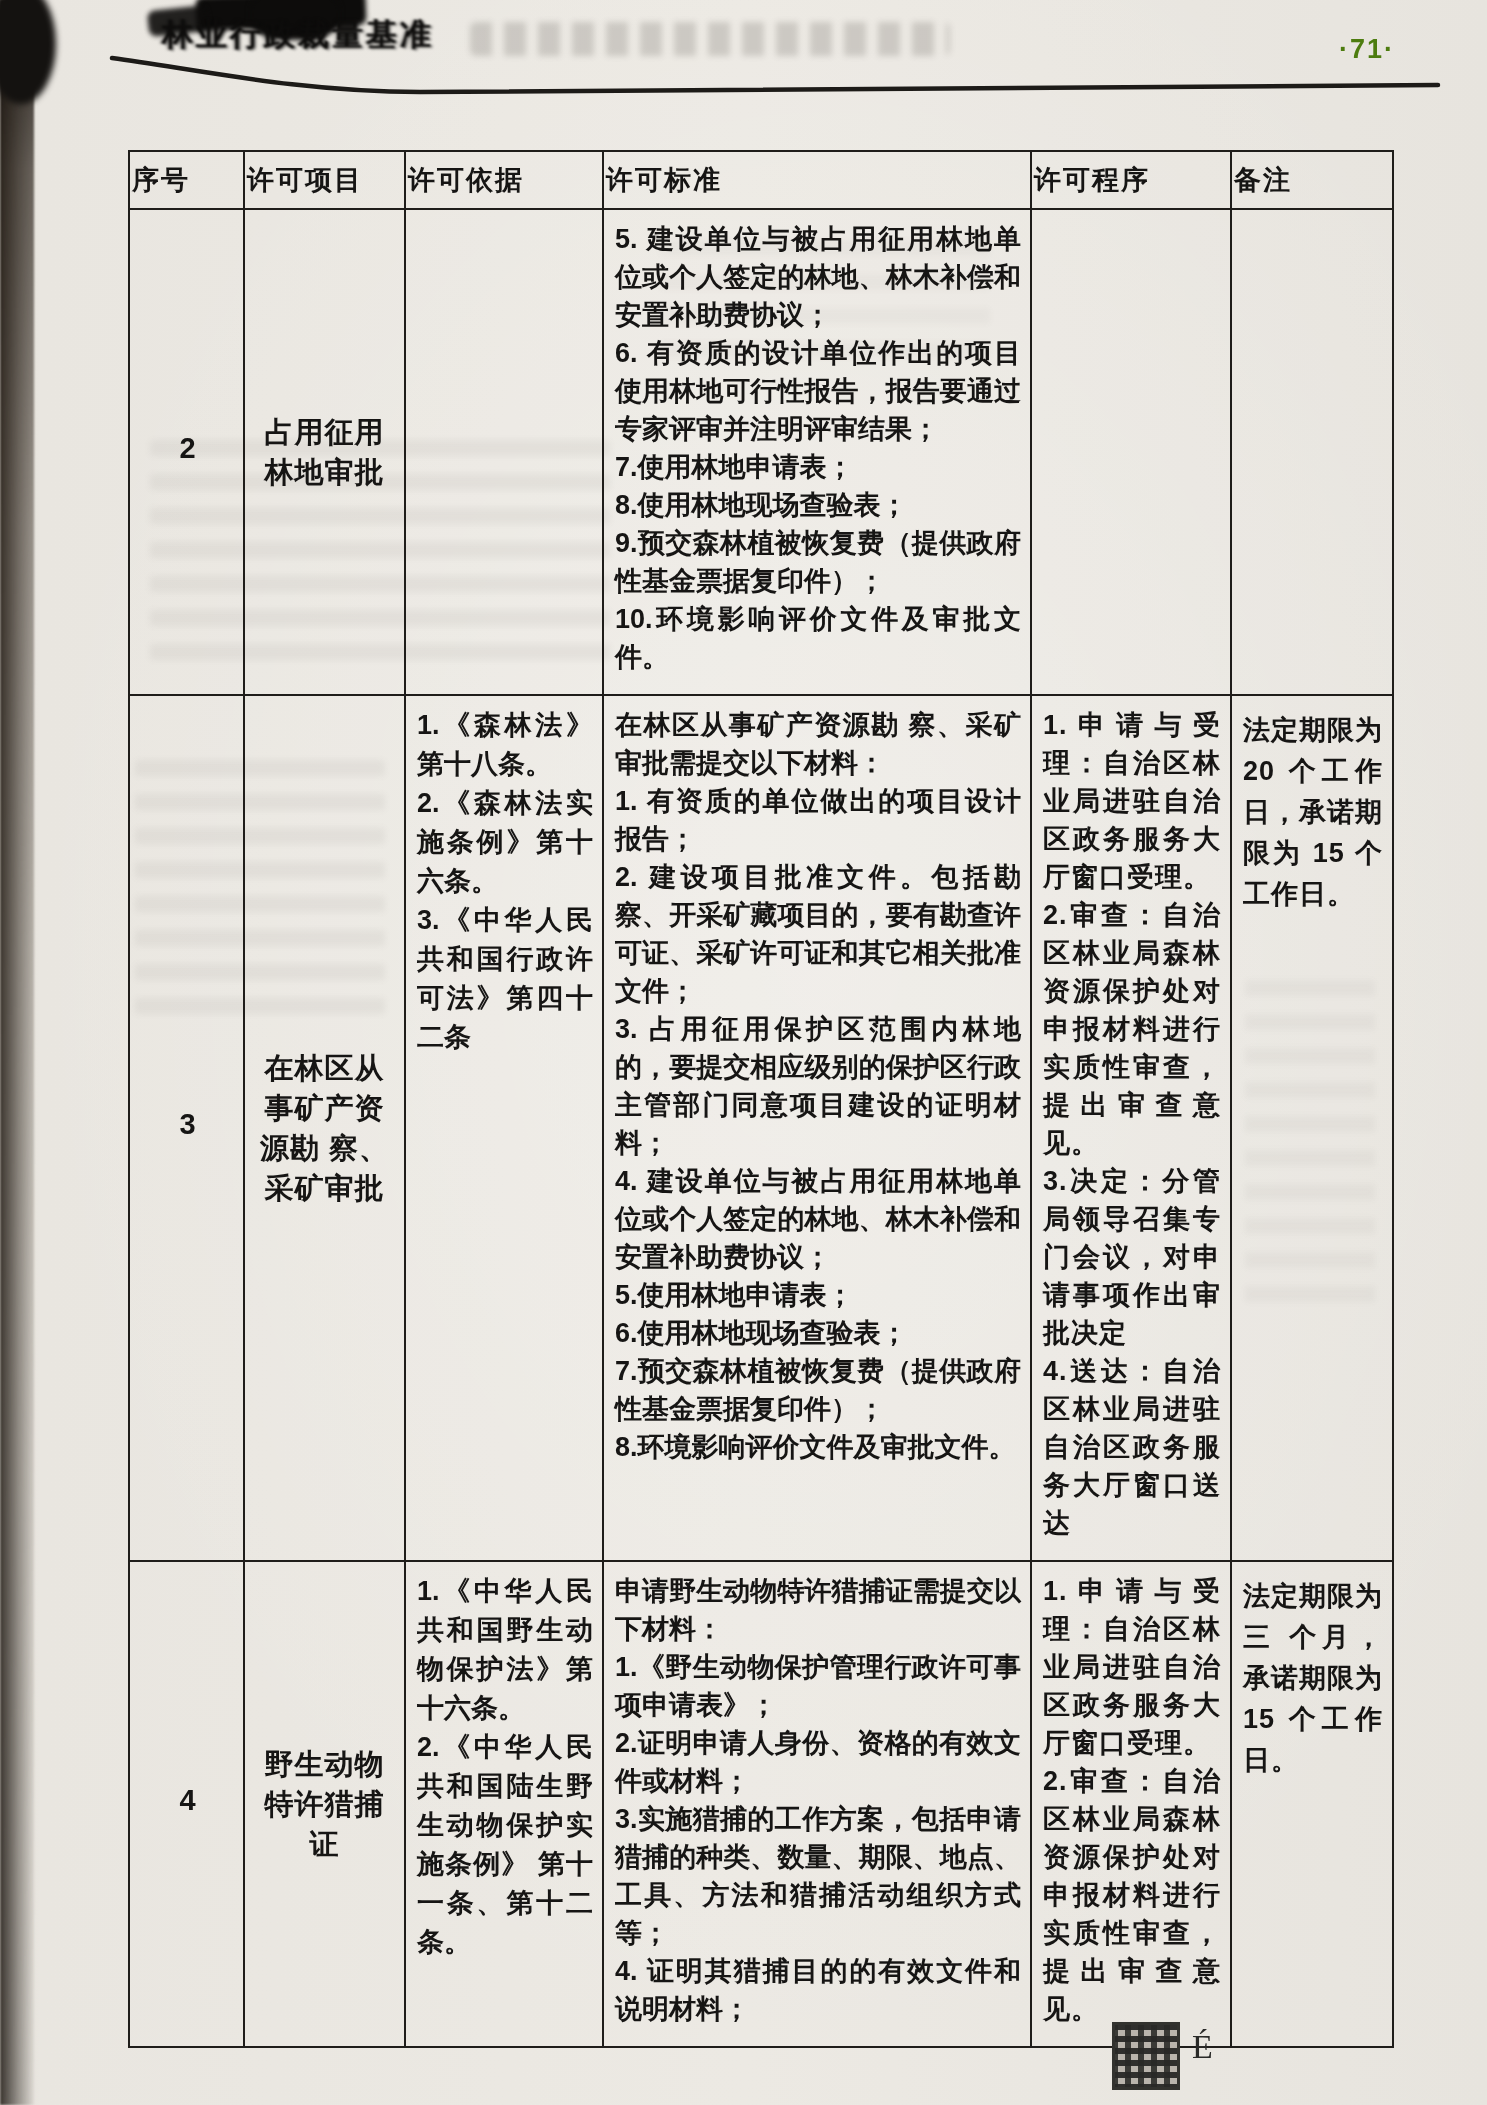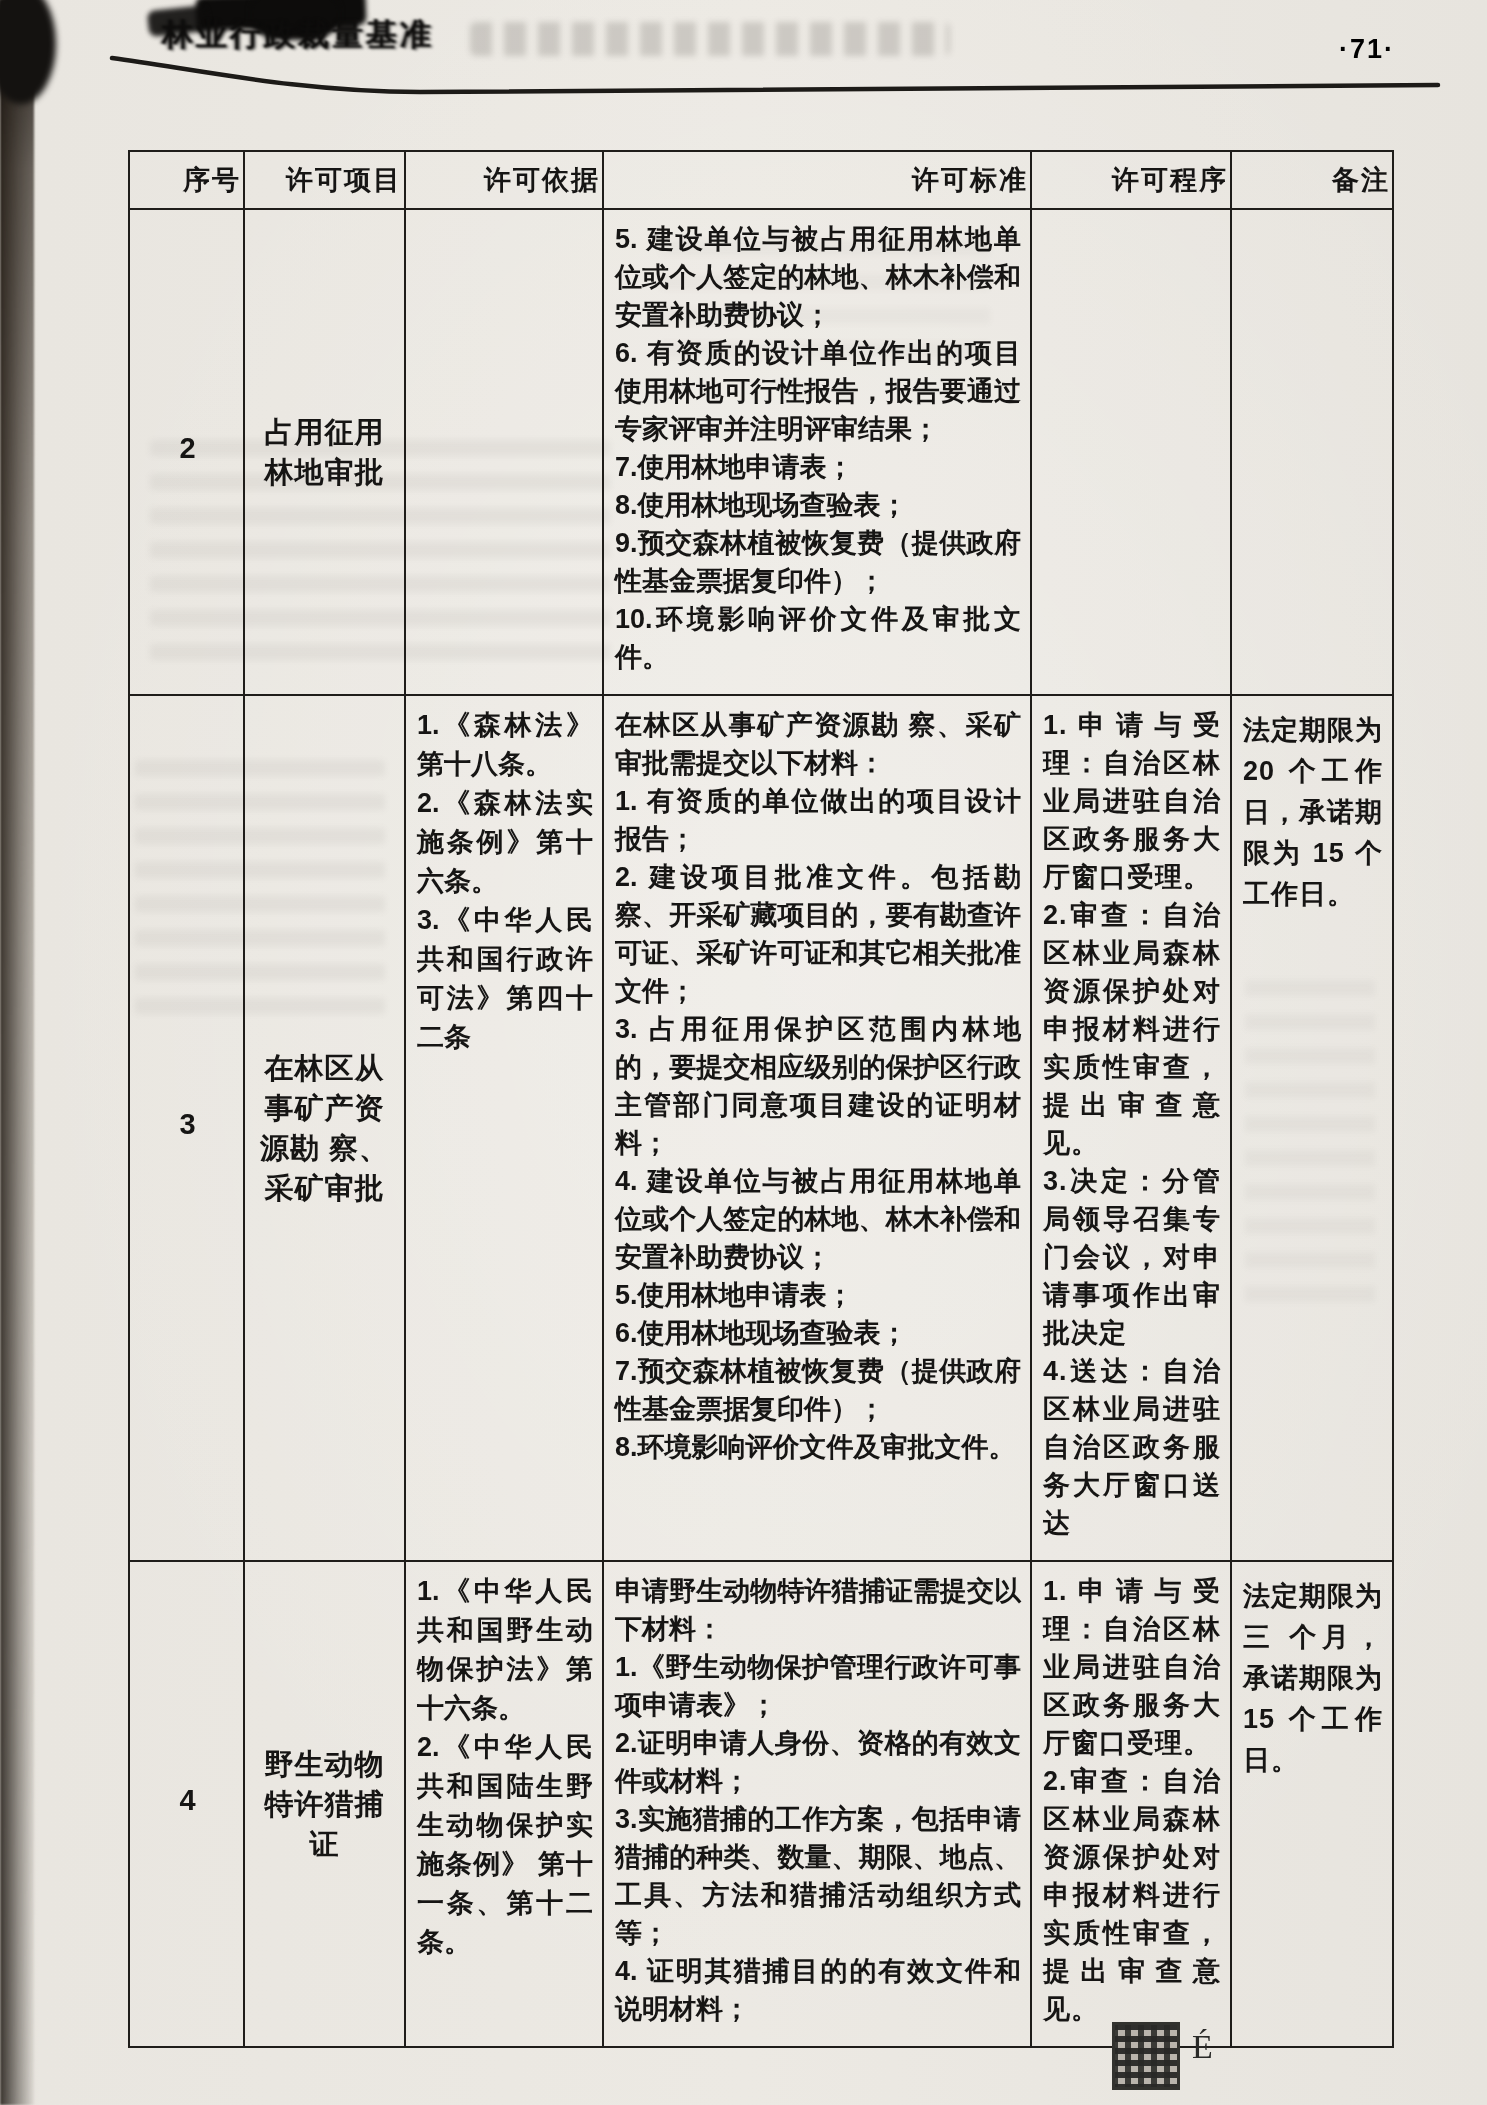--- a/index.html
+++ b/index.html
@@ -32,21 +32,21 @@
   }
   .header-title{
     position:absolute;left:162px;top:14px;
     font-size:31px;font-weight:700;letter-spacing:3px;color:#0e0d0c;
     filter:blur(1.1px);
     text-shadow:2px 1px 2px rgba(10,10,10,.55), -2px 0 2px rgba(10,10,10,.35);
     white-space:nowrap;
   }
   .page-number{
     position:absolute;right:92px;top:34px;
-    font-size:27px;font-weight:700;letter-spacing:2px;color:#000000;
+    font-size:27px;font-weight:700;letter-spacing:2px;color:#4d7c0f;
   }
   .header-rule{position:absolute;left:0;top:0;pointer-events:none;}
   
   .bleed{
     position:absolute;pointer-events:none;border-radius:4px;
     background:repeating-linear-gradient(180deg, rgba(95,90,85,.5) 0 16px, rgba(95,90,85,0) 16px 34px);
     filter:blur(3px);opacity:.14;
   }
   .bleed-1{left:150px;top:440px;width:460px;height:230px;}
   .bleed-2{left:660px;top:240px;width:330px;height:120px;opacity:.08;}
@@ -62,21 +62,21 @@
   .permit-table th,.permit-table td{
     border:2.6px solid #1f1d1a;
     padding:10px 9px 18px 11px;
     font-weight:700;color:#161514;
     vertical-align:top;
     text-align:justify;
     white-space:pre-line;
     overflow:hidden;
   }
   .permit-table th{
-    height:48px;font-size:27px;text-align:right;vertical-align:middle;
+    height:48px;font-size:27px;text-align:left;vertical-align:middle;
     letter-spacing:2px;white-space:nowrap;padding:4px 2px;
   }
   .permit-table td{font-size:27px;line-height:38px;}
   td.c-no{ text-align:center;vertical-align:middle;font-size:29px;letter-spacing:0; }
   td.c-item{ text-align:center;vertical-align:middle;font-size:29px;line-height:40px;letter-spacing:1px;padding:2px 4px; }
   td.c-basis{ line-height:39px; }
   td.c-standard{ line-height:38px; }
   td.c-procedure{ line-height:38px; letter-spacing:1px;border-radius:9px; }
   td.c-note{ line-height:41px; letter-spacing:1px; padding-top:14px; }
   tr.r2{height:450px;} tr.r3{height:790px;} tr.r4{height:460px;}

